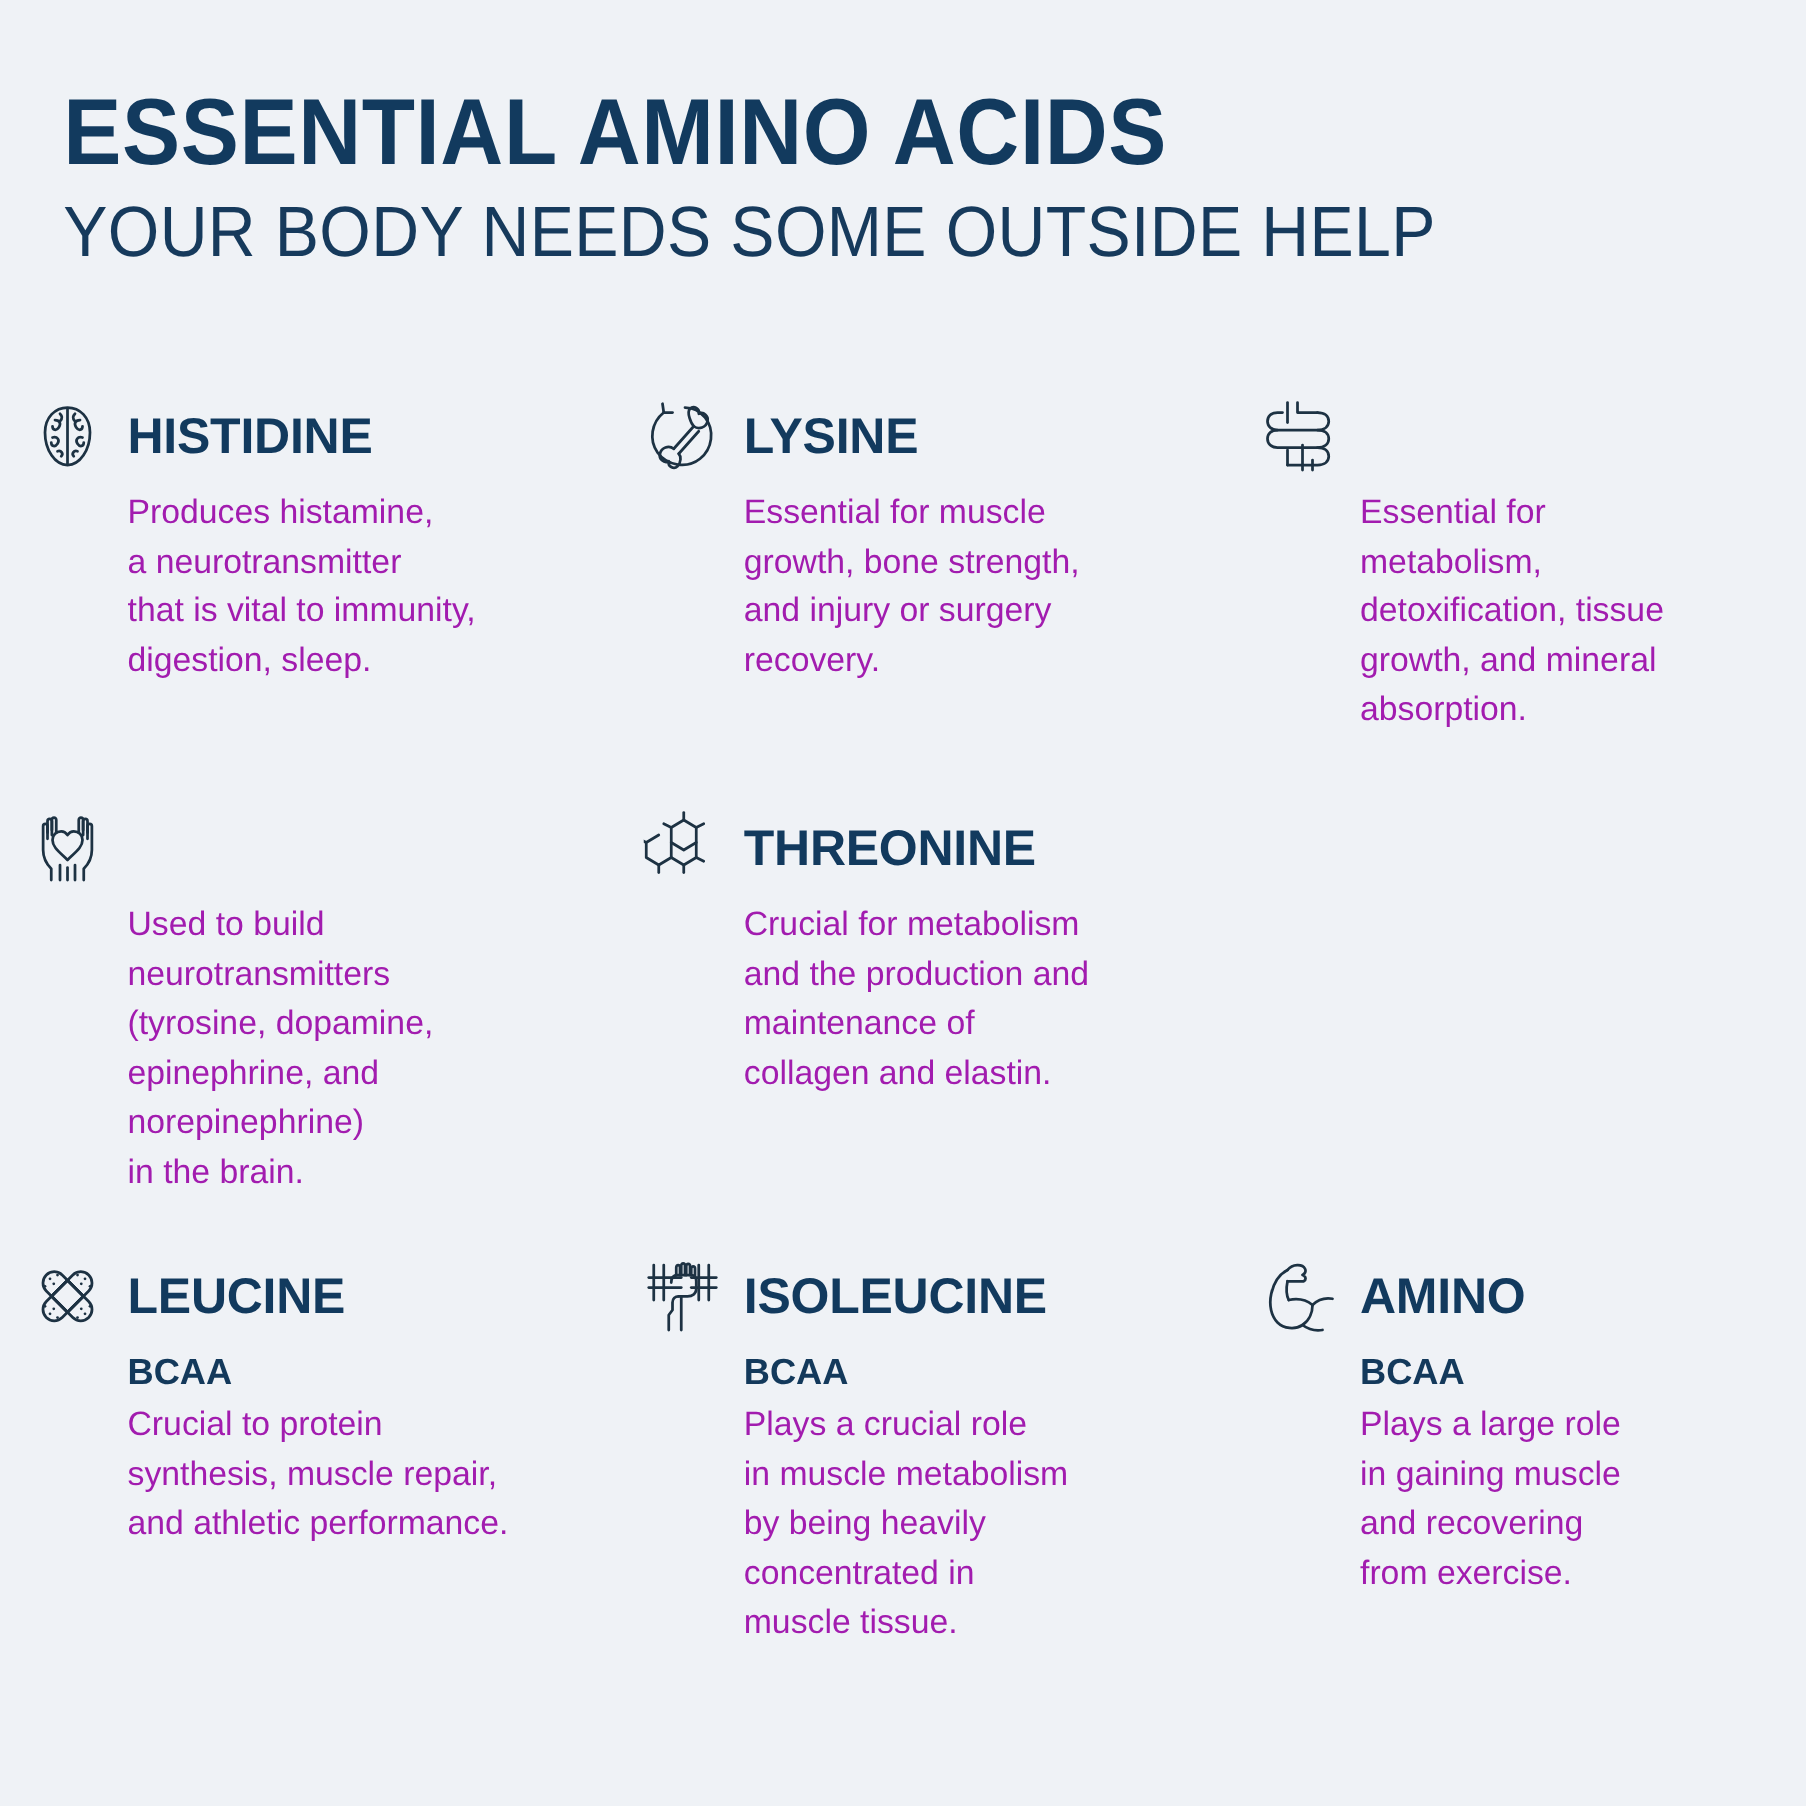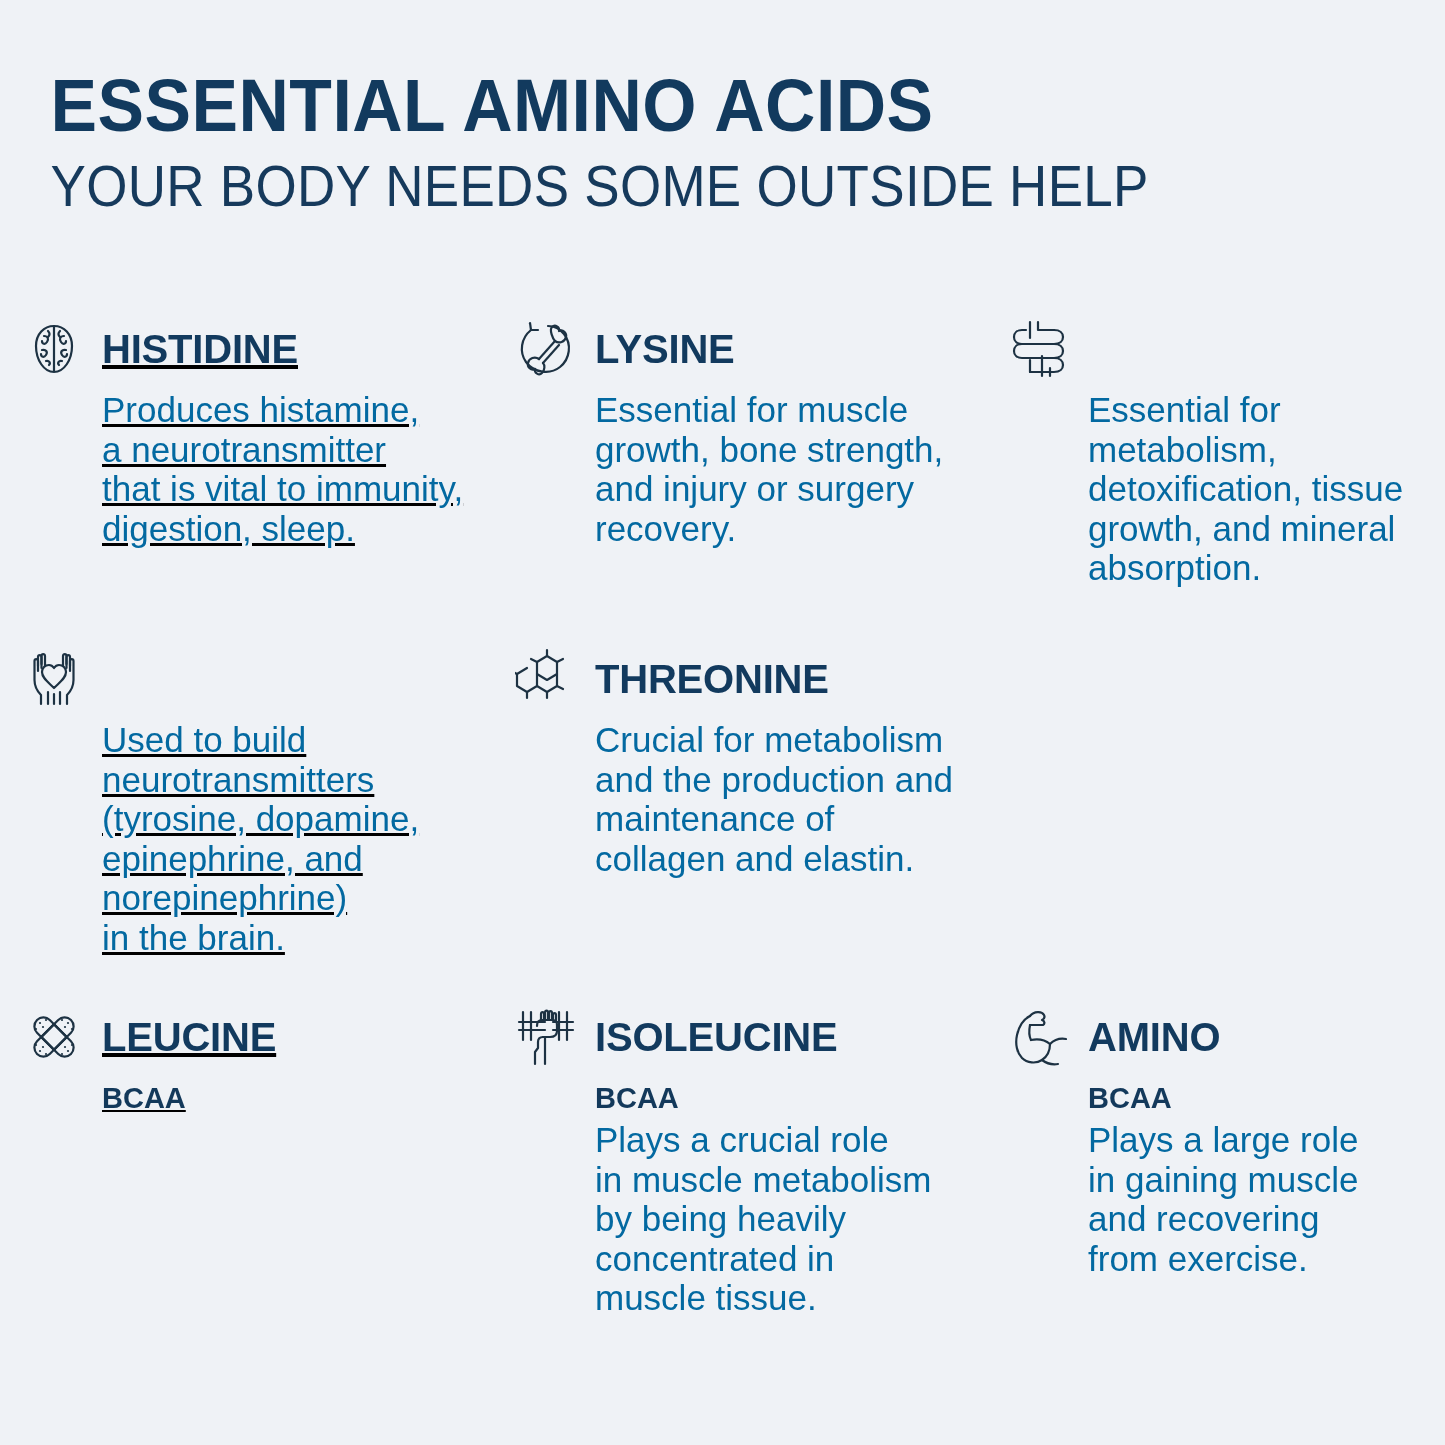--- a/index.html
+++ b/index.html
@@ -62,21 +62,21 @@
     width: 100%;
   }
   .row-1 { height: 330px; }
   .row-2 { height: 358px; }
   .row-3 { height: 340px; }
 
   .card {
     position: absolute;
     top: 0;
   }
-  .col-1 { left: 22px;  width: 490px; text-decoration: underline; }
+  .col-1 { left: 22px;  width: 490px; }
   .col-2 { left: 515px; width: 470px; }
   .col-3 { left: 1008px; width: 420px; }
 
   .card-head {
     display: flex;
     align-items: center;
     gap: 16px;
     height: 62px;
   }
   .icon {
@@ -103,24 +103,24 @@
     padding-left: 80px;
   }
   .bcaa {
     font-size: 29px;
     line-height: 40px;
     font-weight: 700;
     color: #13395b;
     margin-bottom: 2px;
   }
   .desc {
-    font-size: 35px;
+    font-size: 27px;
     line-height: 39.5px;
     font-weight: 400;
-    color: #0369a1;
+    color: #a21caf;
     white-space: pre-line;
   }
 </style>
 </head>
 <body>
 
 <div class="page">
 
   <div class="header">
     <div class="title">ESSENTIAL AMINO ACIDS</div>
@@ -294,20 +294,23 @@
                   <circle cx="40" cy="48" r="1.1"></circle>
                   <circle cx="50" cy="39" r="1.1"></circle>
                   <circle cx="43" cy="41" r="1.1"></circle>
               </g>
             </svg>
           </span>
           <span class="card-title">LEUCINE</span>
         </div>
         <div class="card-body">
           <div class="bcaa">BCAA</div>
+          <div class="desc">Crucial to protein
+synthesis, muscle repair,
+and athletic performance.</div>
         </div>
       </div>
 
       <div class="card col-2">
         <div class="card-head">
           <span class="icon">
             <svg viewBox="0 0 64 62" fill="none" stroke="#1d3243" stroke-width="2.2" stroke-linecap="round" stroke-linejoin="round">
               <path d="M8 6 L8 34"></path>
               <path d="M16 6 L16 34"></path>
               <path d="M44 6 L44 34"></path>

